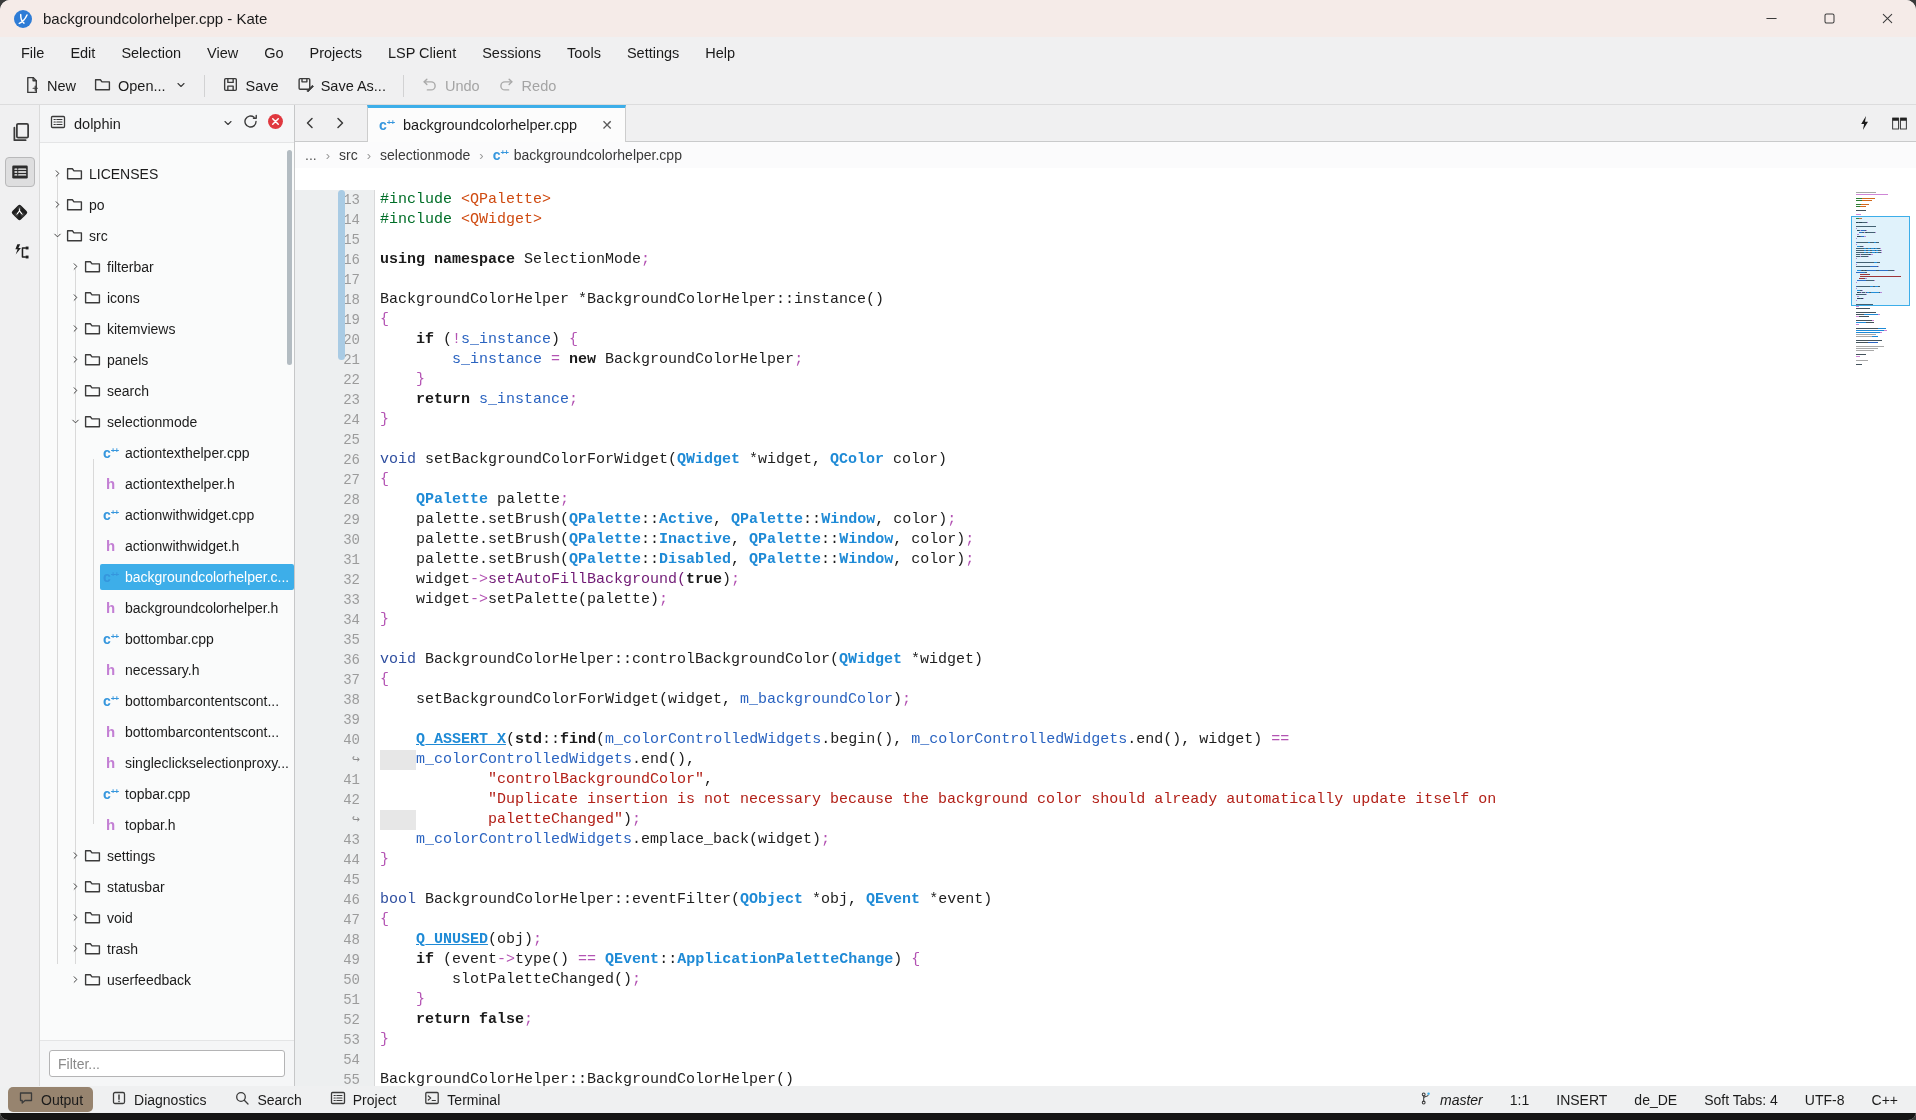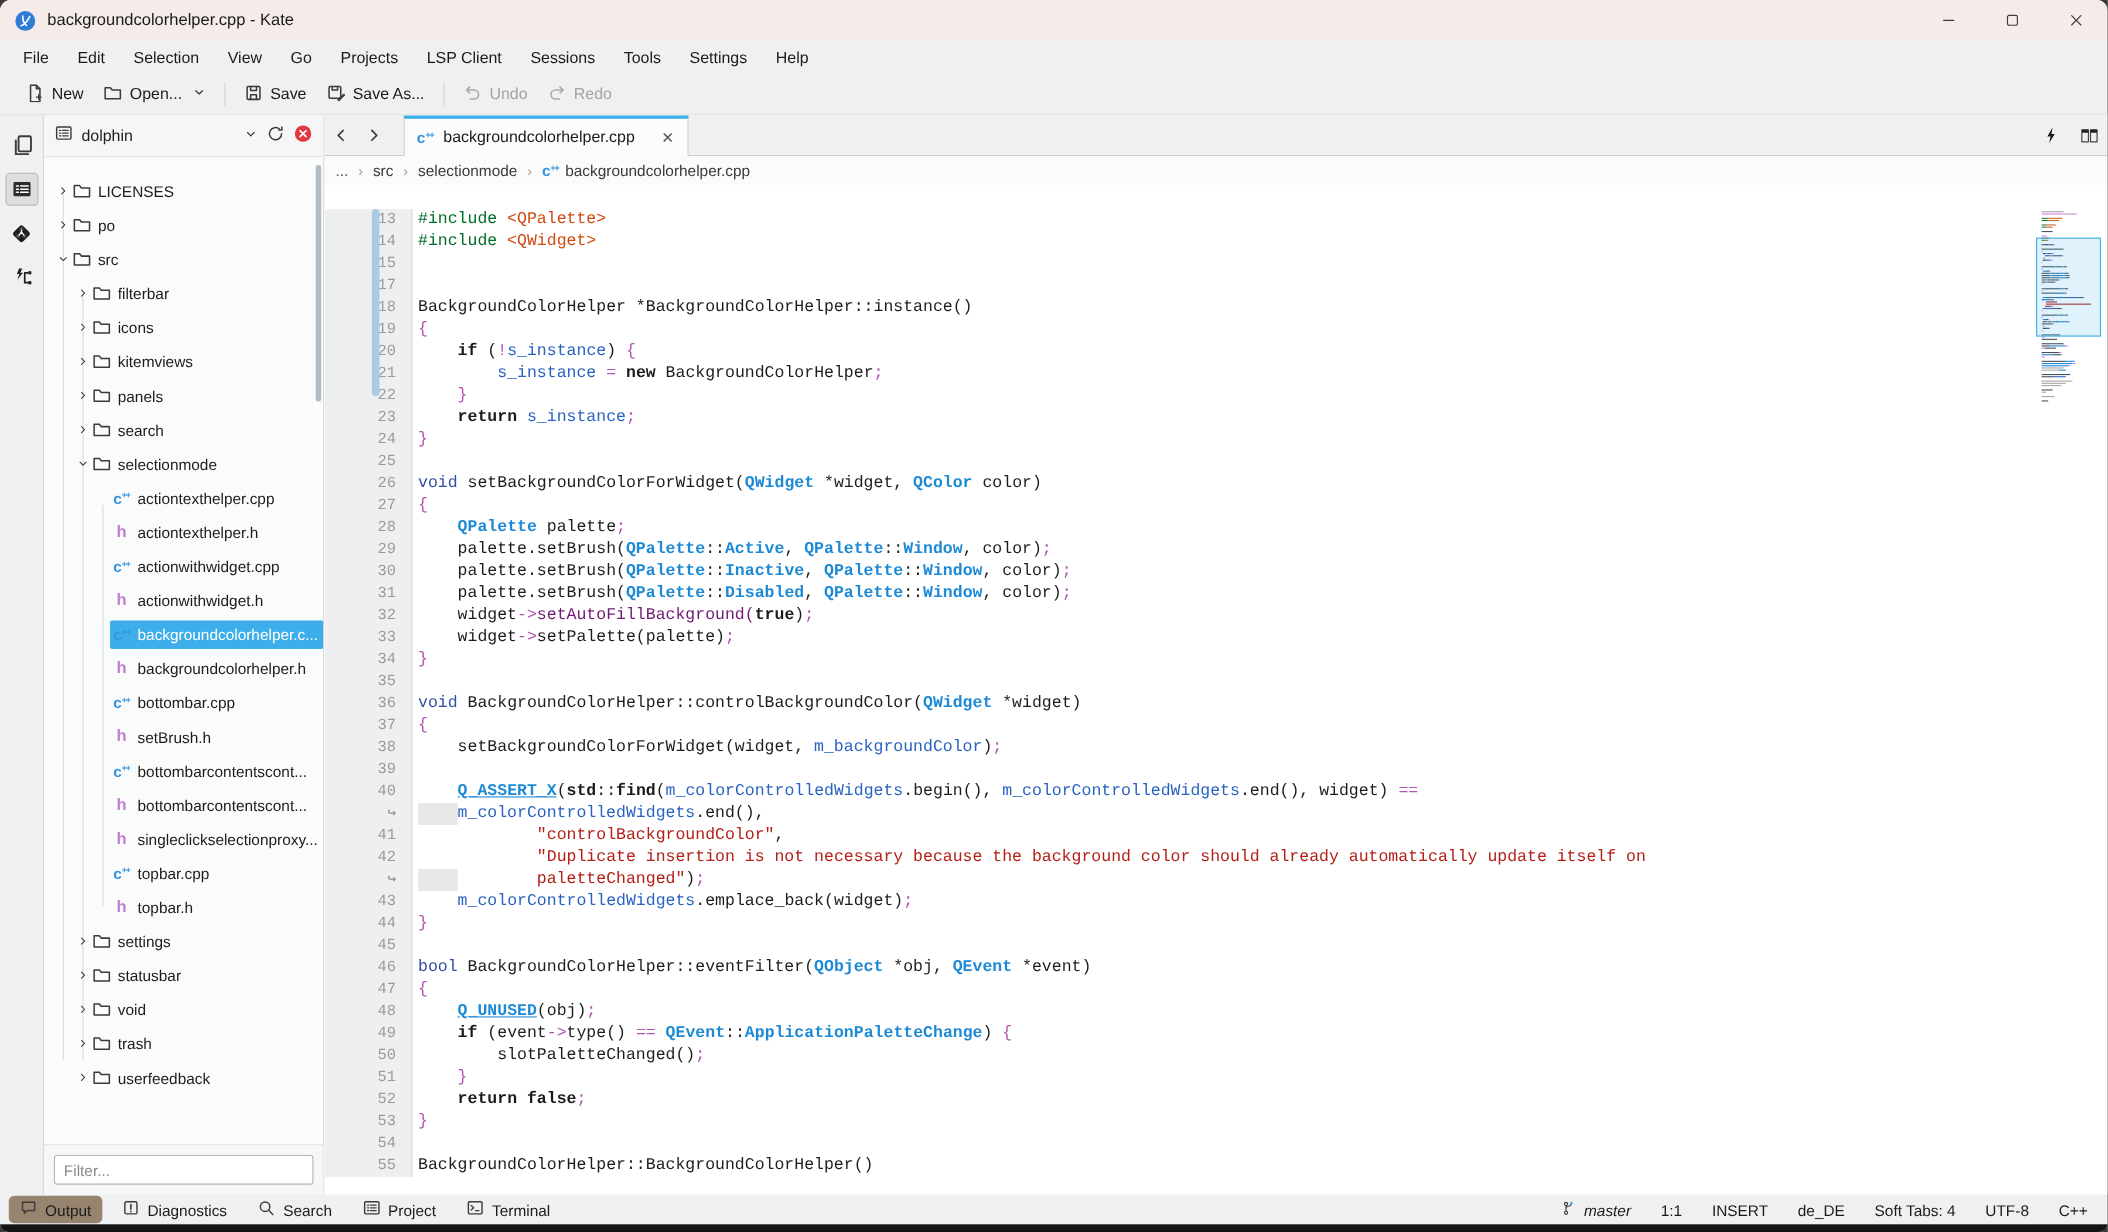--- a/index.html
+++ b/index.html
@@ -424,21 +424,21 @@
             </span>
             <span>bottombar.cpp</span>
           </span>
         </div>
         <div class="trow" style="top: 510px; padding-left: 46px;">
           <span class="fspace"></span>
           <span class="rowbody">
             <span class="ficon">
               <span class="hglyph">h</span>
             </span>
-            <span>setBrush.h</span>
+            <span>necessary.h</span>
           </span>
         </div>
         <div class="trow" style="top: 541px; padding-left: 46px;">
           <span class="fspace"></span>
           <span class="rowbody">
             <span class="ficon">
               <span class="cppglyph">c<i>++</i></span>
             </span>
             <span>bottombarcontentscont...</span>
           </span>
@@ -611,20 +611,24 @@
         </div>
         <div class="crow">
           <span class="gut">14</span>
           <span class="ctext"><span style="color: rgb(0, 110, 40);">#include </span><span style="color: rgb(207, 74, 16);">&lt;QWidget&gt;</span></span>
         </div>
         <div class="crow">
           <span class="gut">15</span>
           <span class="ctext"></span>
         </div>
         <div class="crow">
+          <span class="gut">16</span>
+          <span class="ctext"><span style="color: rgb(27, 27, 27); font-weight: bold;">using</span><span style="color: rgb(29, 29, 29);"> </span><span style="color: rgb(27, 27, 27); font-weight: bold;">namespace</span><span style="color: rgb(29, 29, 29);"> SelectionMode</span><span style="color: rgb(179, 83, 179);">;</span></span>
+        </div>
+        <div class="crow">
           <span class="gut">17</span>
           <span class="ctext"></span>
         </div>
         <div class="crow">
           <span class="gut">18</span>
           <span class="ctext"><span style="color: rgb(29, 29, 29);">BackgroundColorHelper *BackgroundColorHelper::instance()</span></span>
         </div>
         <div class="crow">
           <span class="gut">19</span>
           <span class="ctext"><span style="color: rgb(179, 83, 179);">{</span></span>

